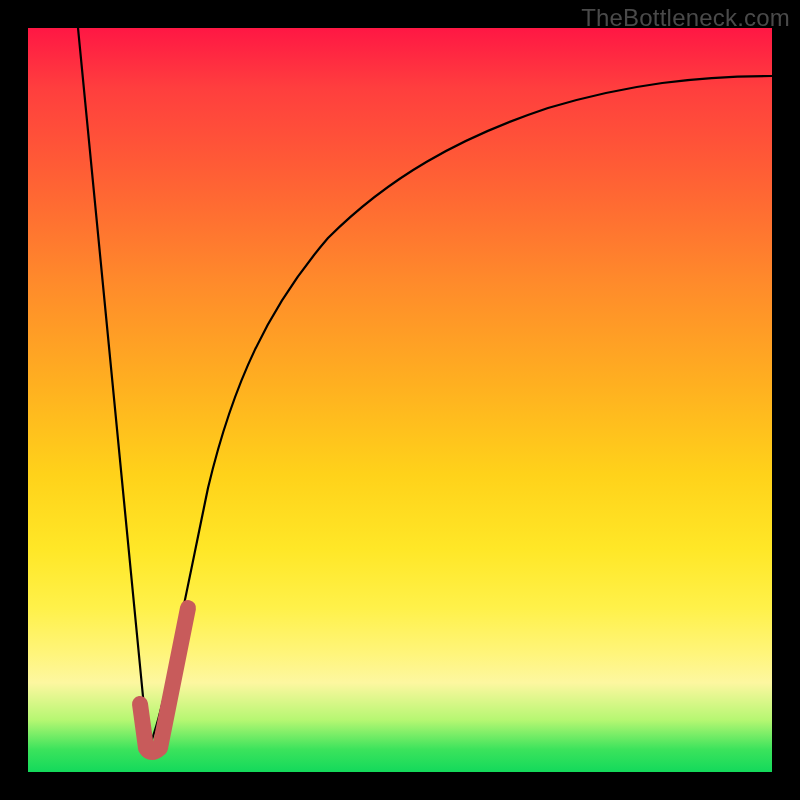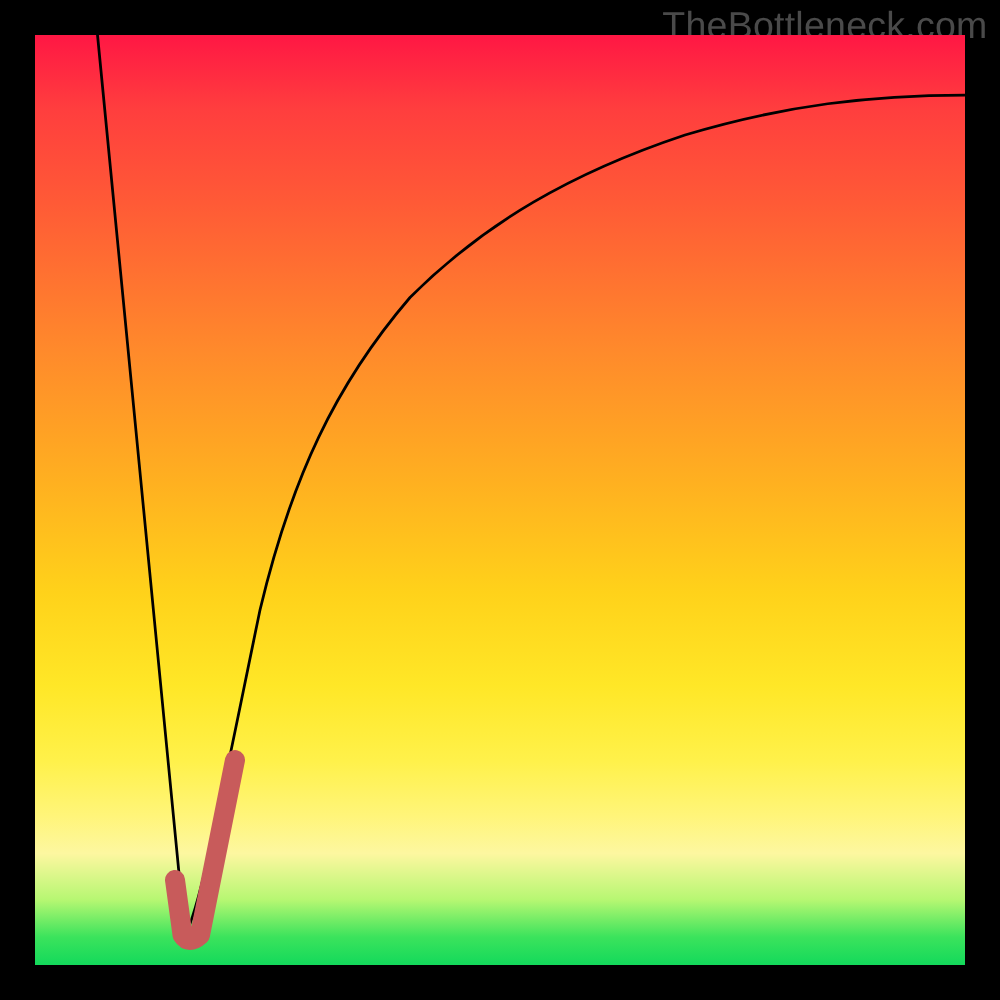--- a/index.html
+++ b/index.html
@@ -39,21 +39,21 @@
       #b6f772 93%,
       #3be35c 97%,
       #13d95b 100%
     );
   }
   .watermark {
     position: absolute;
     top: 4px;
     right: 10px;
     color: #4a4a4a;
-    font-size: 30px;
+    font-size: 24px;
     letter-spacing: 0.2px;
     font-weight: 500;
     user-select: none;
   }
   svg.curves {
     position: absolute;
     left: 0;
     top: 0;
     width: 744px;
     height: 744px;

